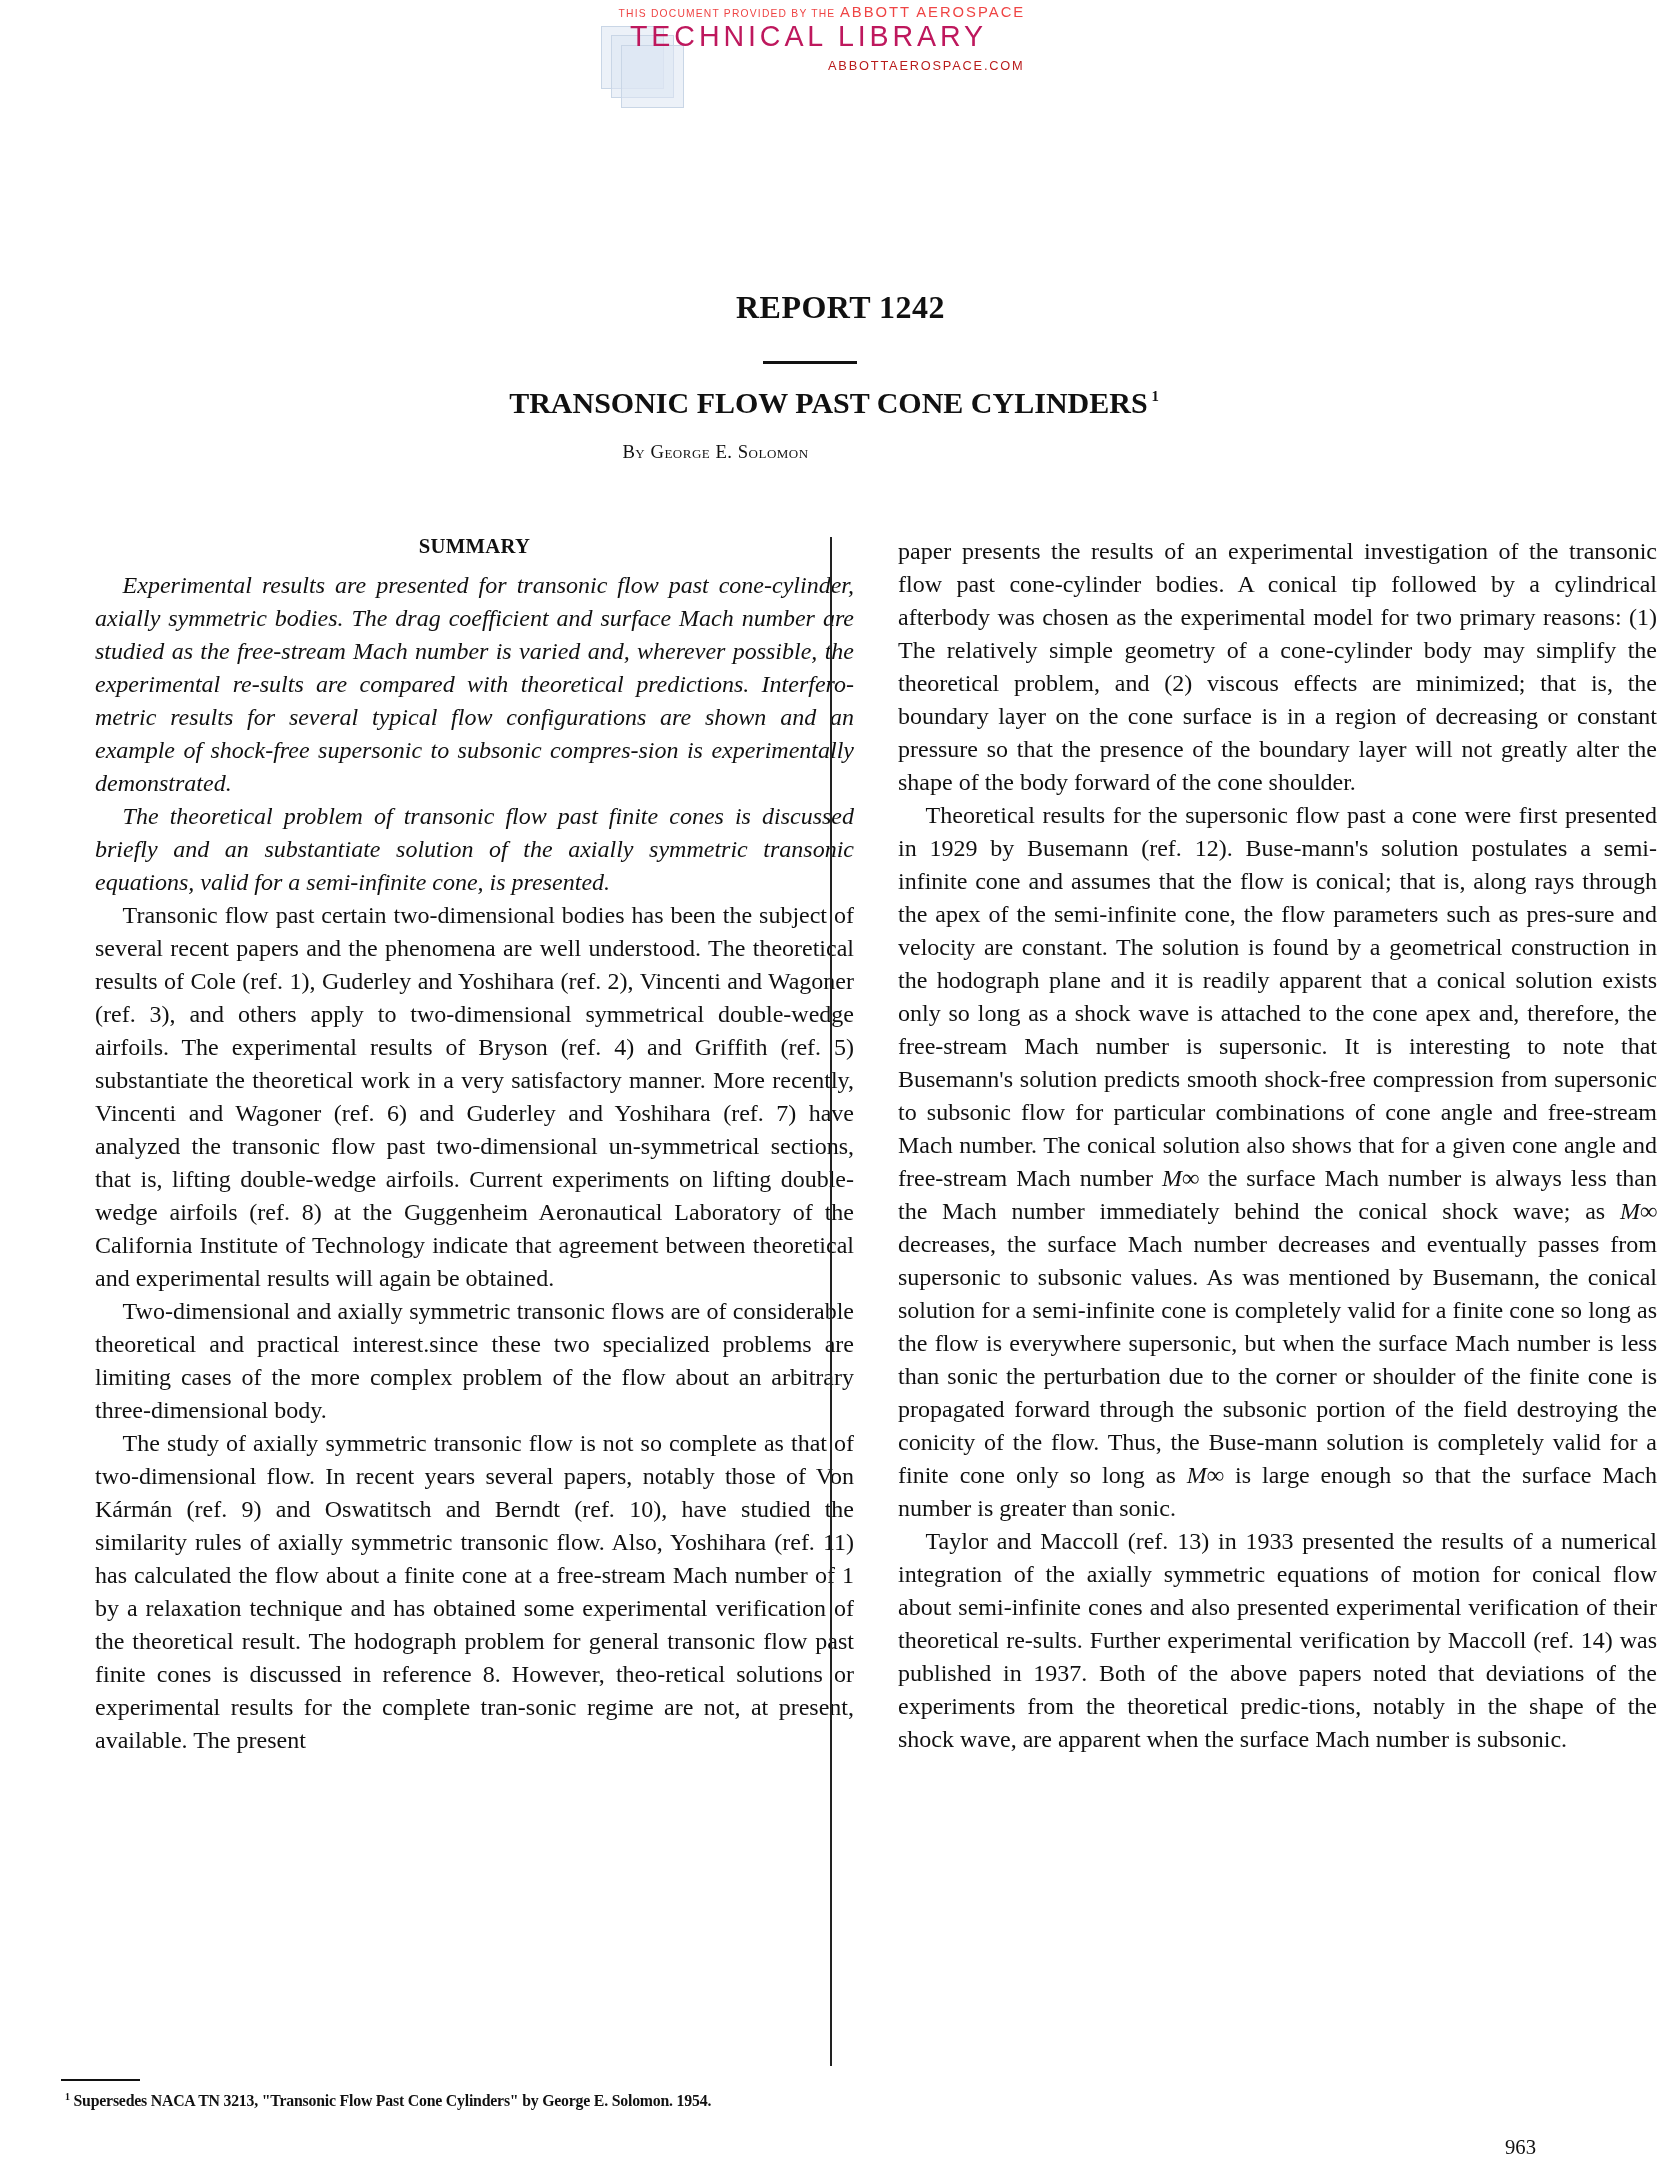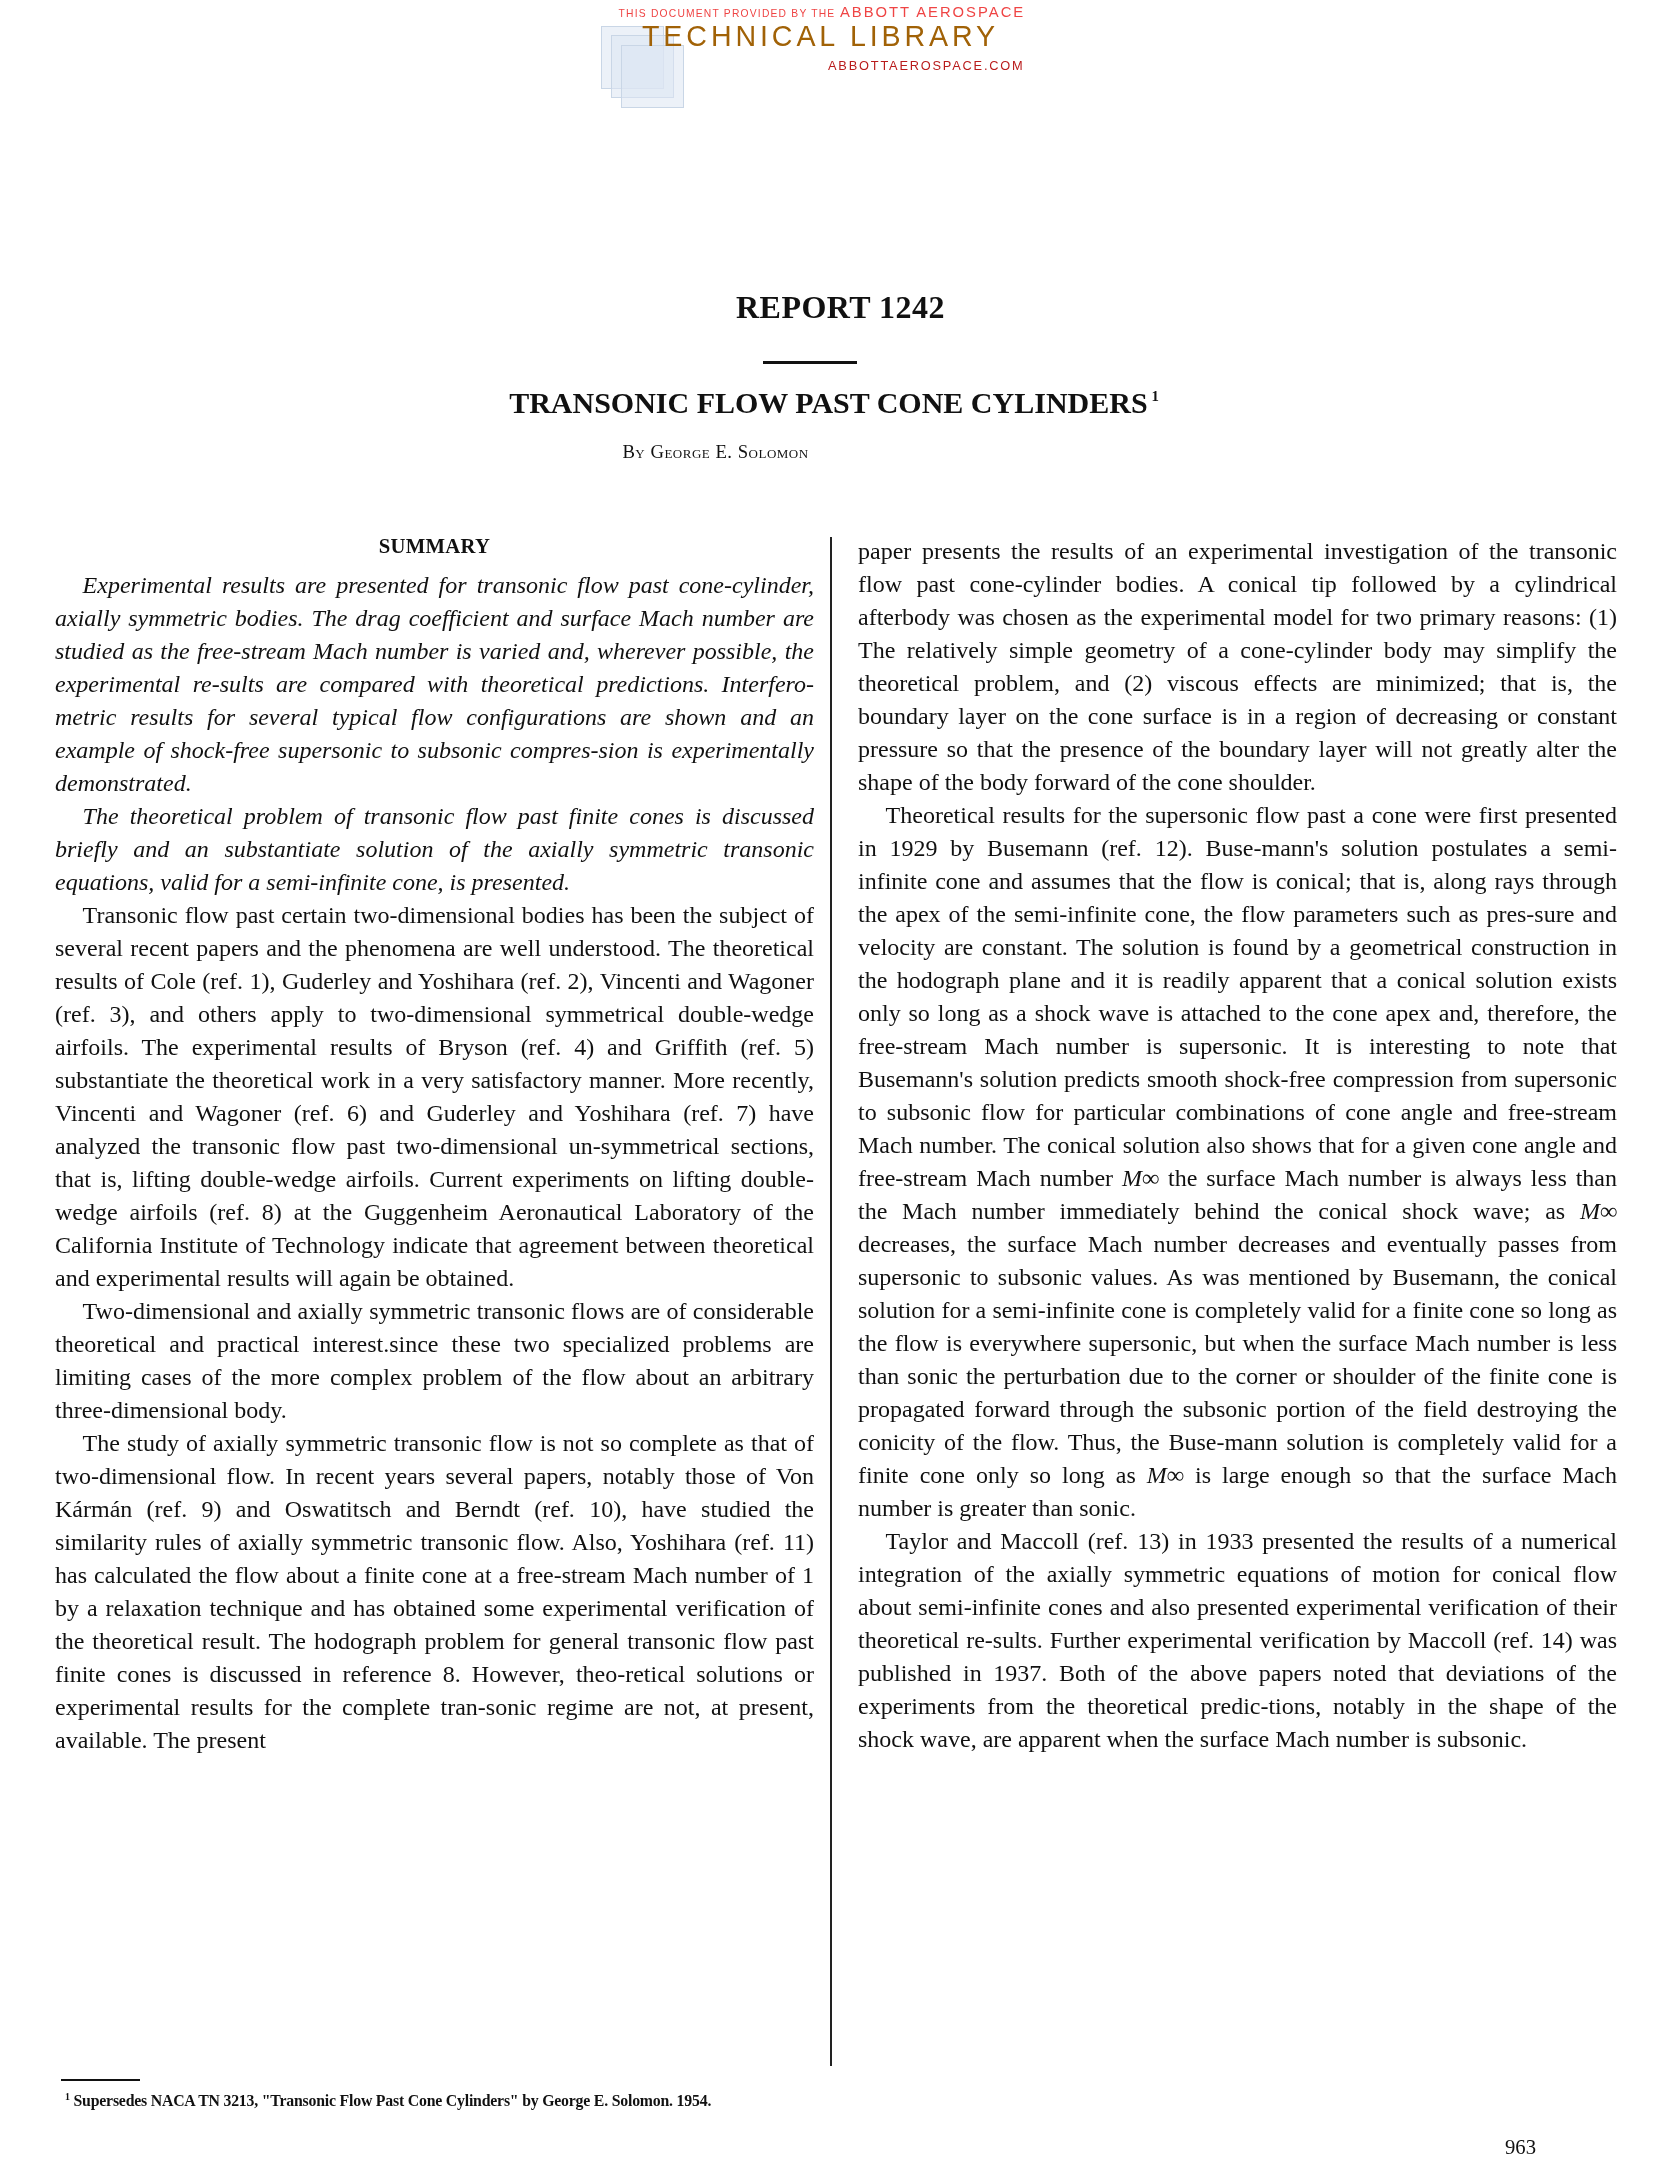--- a/index.html
+++ b/index.html
@@ -3,30 +3,30 @@
 <meta charset="utf-8">
 <style>
   html, body { margin: 0; padding: 0; background: #ffffff; }
   body { width: 1681px; height: 2176px; position: relative; overflow: hidden; color: #111; font-family: "Liberation Serif", "DejaVu Serif", serif; }
 
   .watermark { position: absolute; left: 591px; top: 3.9px; width: 473px; height: 99px; }
   .wm-pages { position: absolute; left: 9.9px; top: 9.9px; }
   .wm-page { position: absolute; width: 61px; height: 61px; border: 1px solid #c9d6e6; background: rgba(220,230,242,0.55); }
   .wm-top { position: absolute; left: 27.6px; top: 0; font-family: "Liberation Sans", sans-serif; font-size: 12.3px; letter-spacing: 1.2px; color: #ef4444; white-space: nowrap; }
   .wm-top .strong { font-size: 14.8px; letter-spacing: 2px; }
-  .wm-main { position: absolute; left: 39px; top: 15.8px; font-family: "Liberation Sans", sans-serif; font-size: 28.6px; letter-spacing: 3.9px; color: #a16207; white-space: nowrap; margin-left: 12px; }
+  .wm-main { position: absolute; left: 39px; top: 15.8px; font-family: "Liberation Sans", sans-serif; font-size: 28.6px; letter-spacing: 3.9px; color: #be185d; white-space: nowrap; }
   .wm-url { position: absolute; left: 237px; top: 54px; font-family: "Liberation Sans", sans-serif; font-size: 12.8px; letter-spacing: 1.8px; color: #b91c1c; white-space: nowrap; }
 
   .report-num { position: absolute; left: 0; width: 1681px; top: 289px; text-align: center; font-size: 32px; font-weight: bold; letter-spacing: 0.5px; }
   .title-rule { position: absolute; left: 763px; width: 94px; top: 361px; height: 3px; background: #111; }
   .title { position: absolute; left: 0; width: 1668px; top: 386px; text-align: center; font-size: 30px; font-weight: bold; }
   .title sup { font-size: 14.8px; vertical-align: top; position: relative; top: 2px; margin-left: 3.9px; }
   .byline { position: absolute; left: 0; width: 1431px; top: 441px; text-align: center; font-size: 18.7px; font-variant: small-caps; letter-spacing: 0.5px; }
 
-  .col { position: absolute; top: 530px; width: 759px; font-size: 24px; line-height: 33px; text-align: justify; }
+  .col { position: absolute; top: 530px; width: 759px; font-size: 24px; line-height: 33px; text-align: justify; margin-left: 40px; }
   .col-left { left: 55px; }
   .col-right { left: 858px; top: 535px; }
   .col-divider { position: absolute; left: 830px; top: 537px; width: 2px; height: 1529px; background: #222; }
 
   .section-head { text-align: center; font-size: 20.7px; font-weight: bold; margin: 0 0 5.9px 0; letter-spacing: 0.3px; }
   .section-head.intro { margin-top: 9.9px; }
   p { margin: 0; text-indent: 27.6px; hyphens: manual; }
   p.noindent { text-indent: 0; }
   .italic p { font-style: italic; }
   .m-inf { font-style: italic; }

